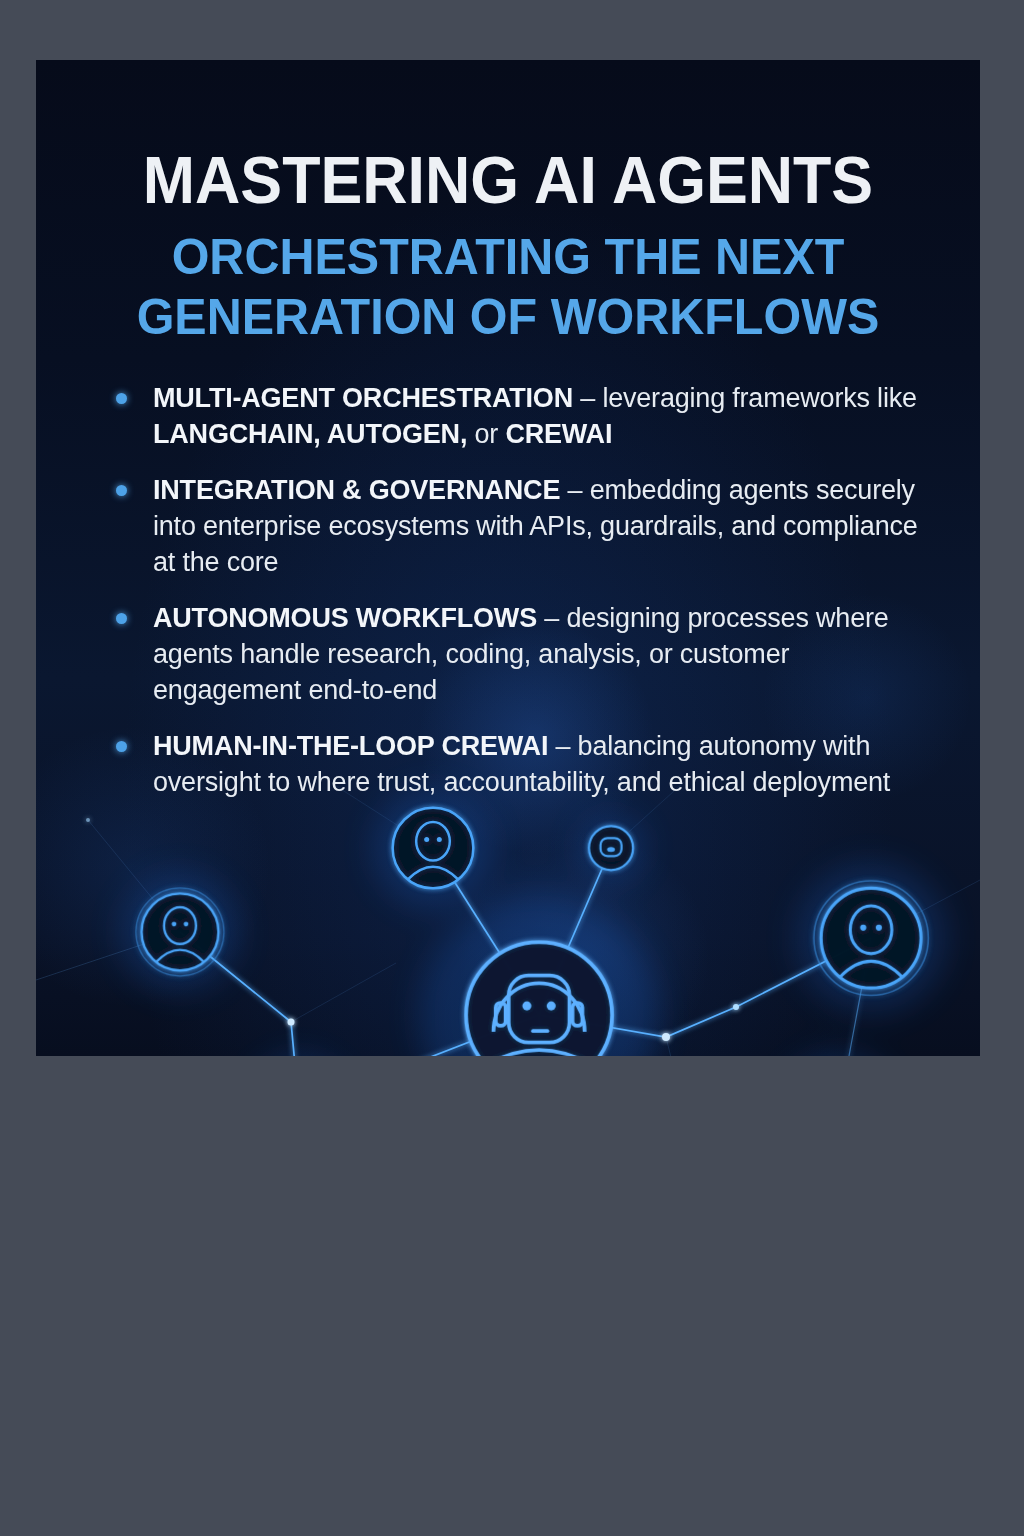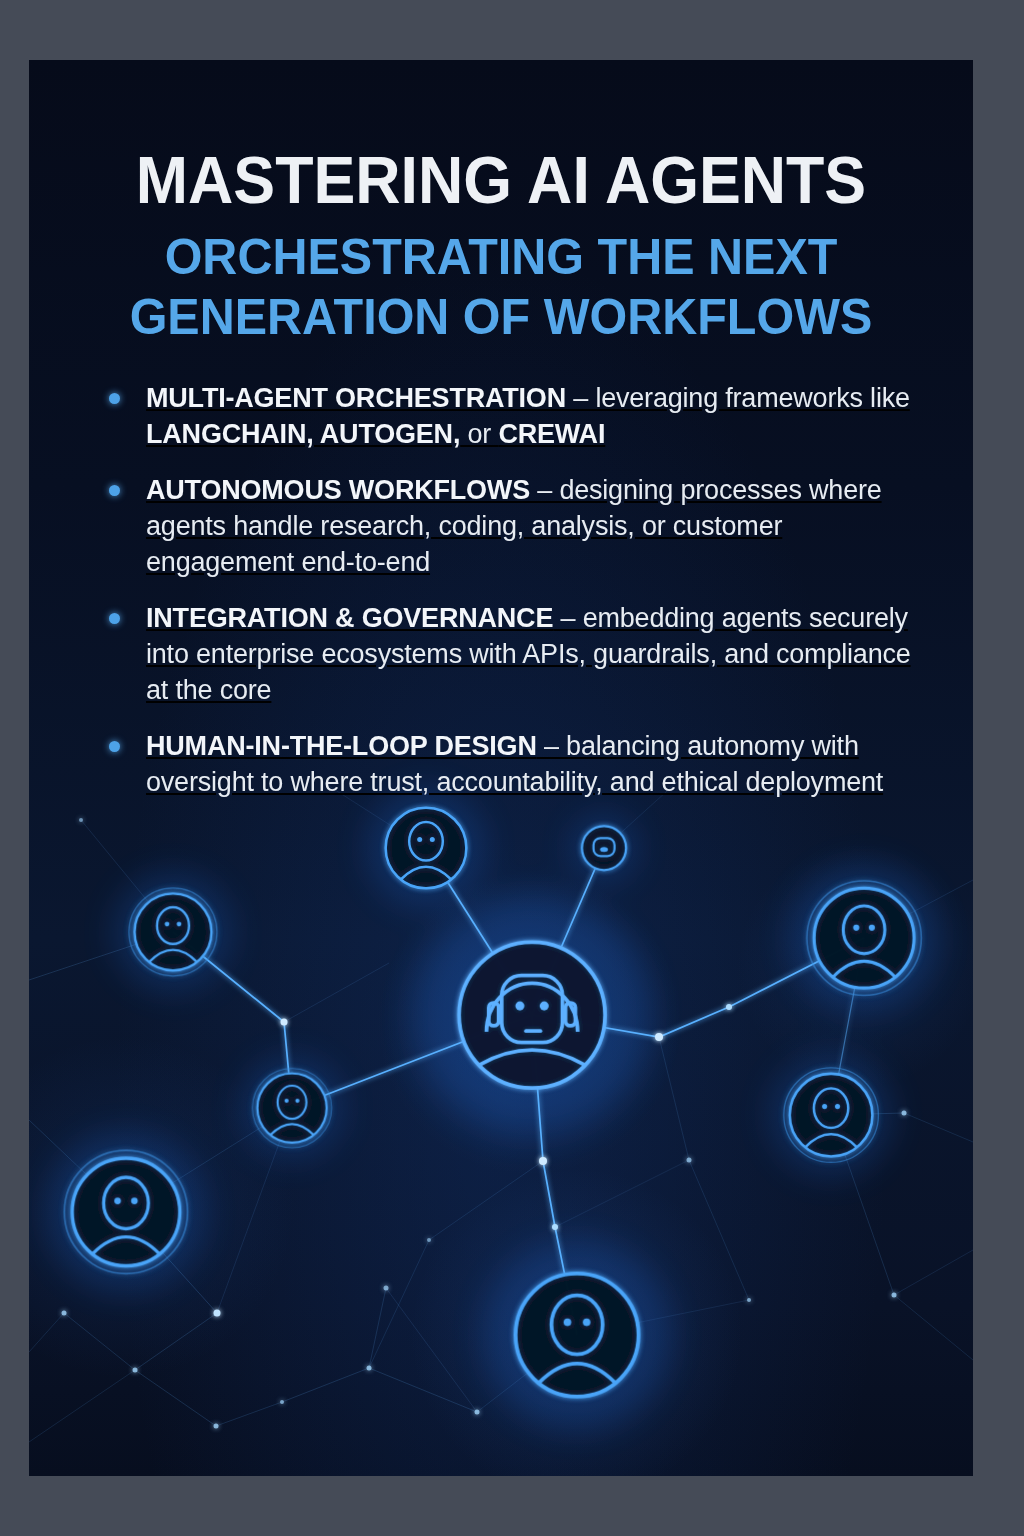--- a/index.html
+++ b/index.html
@@ -7,21 +7,21 @@
     --body_text:#e7ecf2; --bullet_dot:#4da2e8; --network_glow:#4aa4f8;
   }
   *{margin:0;padding:0;box-sizing:border-box;}
   html,body{width:1024px;height:1536px;}
   body{
     background:var(--frame);
     font-family:"Liberation Sans","DejaVu Sans",sans-serif;
     overflow:hidden;
   }
   .poster{
-    position:absolute;left:29px;top:60px;width:944px;height:1416px;
+    position:absolute;left:36px;top:60px;width:944px;height:996px;
     background:
       radial-gradient(circle at 53% 68%, rgba(56,130,246,0.20), rgba(56,130,246,0) 14%),
       radial-gradient(circle at 58% 90%, rgba(56,130,246,0.15), rgba(56,130,246,0) 12%),
       radial-gradient(circle at 10% 81%, rgba(40,110,220,0.14), rgba(40,110,220,0) 12%),
       radial-gradient(circle at 88% 64%, rgba(40,110,220,0.12), rgba(40,110,220,0) 10%),
       radial-gradient(ellipse at 50% 74%, rgba(22,64,140,0.28), rgba(22,64,140,0) 58%),
       linear-gradient(180deg,#060b1a 0%,#070f22 30%,#0a1730 62%,#091227 88%,#070e1f 100%);
     overflow:hidden;
   }
   .net{position:absolute;left:0;top:0;width:944px;height:1416px;}
@@ -30,21 +30,21 @@
     font-size:66px;font-weight:700;color:var(--title);
     letter-spacing:0px;transform:scaleX(.95);transform-origin:50% 50%;
     white-space:nowrap;
   }
   .subtitle{
     position:absolute;top:167px;left:0;width:100%;text-align:center;
     font-size:50px;font-weight:700;color:var(--subtitle);line-height:60px;
     transform:scaleX(.97);transform-origin:50% 50%;
   }
   .bullets{position:absolute;left:78px;top:320px;width:818px;}
-  .bullet{display:flex;align-items:flex-start;margin-bottom:20px;text-decoration:underline;}
+  .bullet{display:flex;align-items:flex-start;margin-bottom:20px;}
   .dot{
     flex:0 0 11px;width:11px;height:11px;border-radius:50%;
     background:var(--bullet_dot);margin:13px 26px 0 2px;
     box-shadow:0 0 7px rgba(88,168,235,.9);
   }
   .btext{
     font-size:27px;line-height:36px;color:var(--body_text);
     letter-spacing:-0.2px;font-weight:400;
   }
   .btext .bold{font-weight:700;color:#f3f6fa;}
@@ -200,24 +200,24 @@
     <div>GENERATION OF WORKFLOWS</div>
   </div>
 
   <div class="bullets">
     <div class="bullet">
       <span class="dot"></span>
       <p class="btext"><span class="bold">MULTI-AGENT ORCHESTRATION</span><span> – leveraging frameworks like </span><span class="bold">LANGCHAIN, AUTOGEN,</span><span> or </span><span class="bold">CREWAI</span></p>
     </div>
     <div class="bullet">
       <span class="dot"></span>
+      <p class="btext"><span class="bold">INTEGRATION &amp; GOVERNANCE</span><span> – embedding agents securely into enterprise ecosystems with APIs, guardrails, and compliance at the core</span></p>
+    </div>
+    <div class="bullet">
+      <span class="dot"></span>
       <p class="btext"><span class="bold">AUTONOMOUS WORKFLOWS</span><span> – designing processes where agents handle research, coding, analysis, or customer engagement end-to-end</span></p>
     </div>
     <div class="bullet">
       <span class="dot"></span>
-      <p class="btext"><span class="bold">INTEGRATION &amp; GOVERNANCE</span><span> – embedding agents securely into enterprise ecosystems with APIs, guardrails, and compliance at the core</span></p>
-    </div>
-    <div class="bullet">
-      <span class="dot"></span>
-      <p class="btext"><span class="bold">HUMAN-IN-THE-LOOP DESIGN</span><span> – balancing autonomy with oversight to where trust, accountability, and ethical deployment</span></p>
+      <p class="btext"><span class="bold">HUMAN-IN-THE-LOOP CREWAI</span><span> – balancing autonomy with oversight to where trust, accountability, and ethical deployment</span></p>
     </div>
   </div>
 </div>
 
 </body></html>

